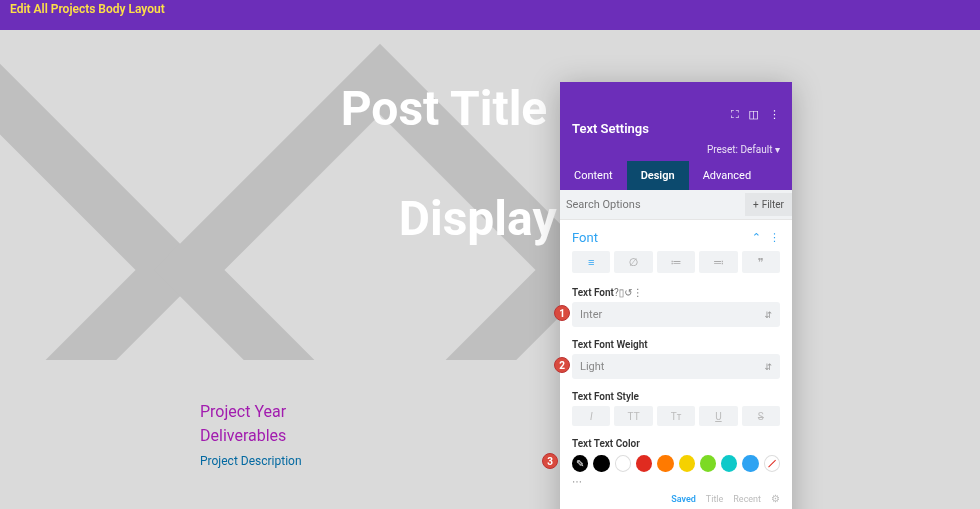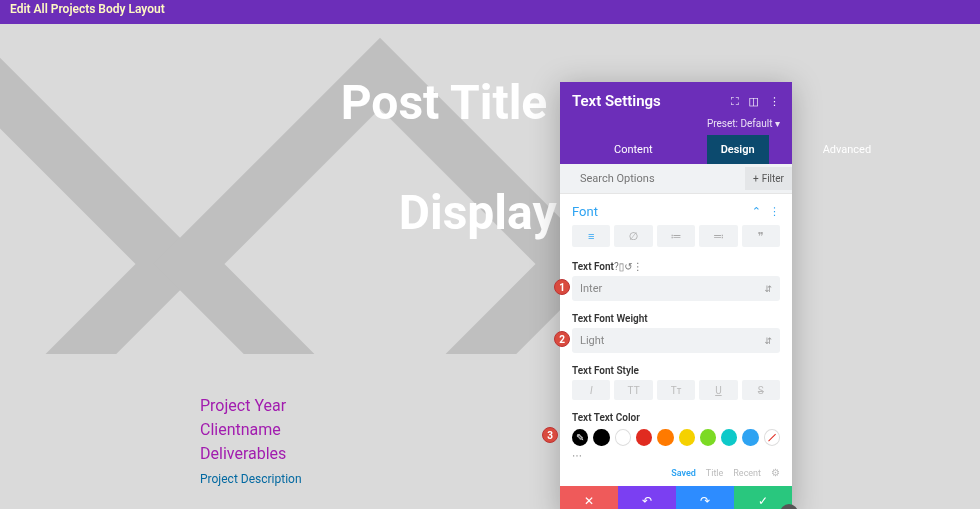--- a/index.html
+++ b/index.html
@@ -1,44 +1,44 @@
 <!DOCTYPE html>
 <html><head>
 <meta charset="utf-8">
 <style>
 * { margin: 0; padding: 0; box-sizing: border-box; font-family: -apple-system, BlinkMacSystemFont, "Segoe UI", Roboto, sans-serif; }
 body { width: 980px; height: 509px; overflow: hidden; background: #dadada; position: relative; }
 
-.top-bar { background: #6c2eb9; color: #fef9c3; padding: 2px 10px; font-size: 12px; font-weight: 600; height: 24px; }
+.top-bar { background: #6c2eb9; color: #fde047; padding: 2px 10px; font-size: 12px; font-weight: 600; height: 30px; }
 
 .hero { position: relative; height: 330px; background: #dadada; overflow: hidden; }
 .chevron { position: absolute; width: 320px; height: 320px; border: 50px solid #bfbfbf; transform: rotate(45deg); }
 .chev1 { left: -180px; top: 80px; }
 .chev2 { left: 220px; top: 80px; }
 .title { position: absolute; top: 50px; left: 0; right: 0; text-align: center; color: #fff; font-size: 48px; font-weight: 700; }
 .title2 { position: absolute; top: 160px; left: 0; right: 0; text-align: center; color: #fff; font-size: 48px; font-weight: 700; }
 
 .content { padding: 40px 0 0 200px; color: #666; }
 .content .line1, .content .line2, .content .line3 { font-size: 16px; line-height: 1.5; color: #a21caf; }
 .content .desc { font-size: 12px; margin-top: 6px; color: #0369a1; }
 
 .panel { position: absolute; top: 82px; left: 560px; width: 232px; background: #fff; box-shadow: 0 4px 30px rgba(0,0,0,.25); border-radius: 2px; }
 
 .panel-head { background: #6c2eb9; color: #fff; padding: 10px 12px 6px; }
 .panel-head .row1 { display: flex; justify-content: space-between; align-items: center; }
-.panel-head .ttl { font-size: 15px; font-weight: 600; }
+.panel-head .ttl { font-size: 13px; font-weight: 600; margin-top: 29px; }
 .panel-head .icons { display: flex; gap: 10px; font-size: 11px; }
 .panel-head .preset { font-size: 10px; opacity: .85; margin-top: 8px; text-align: right; }
 
 .tabs { background: #6c2eb9; display: flex; font-size: 11px; color: #fff; }
-.tabs .tab { padding: 8px 14px; cursor: pointer; margin-left: 40px; }
+.tabs .tab { padding: 8px 14px; cursor: pointer; }
 .tabs .tab.active { background: #0c4a6e; font-weight: 600; }
 
 .search-row { display: flex; align-items: center; background: #f0f2f4; border-bottom: 1px solid #e5e5e5; }
-.search-row input { border: none; background: transparent; padding: 8px 20px; font-size: 11px; flex: 1; outline: none; color: #888; }
+.search-row input { border: none; background: transparent; padding: 8px 6px; font-size: 11px; flex: 1; outline: none; color: #888; }
 .search-row .filter { background: #e4e6e8; padding: 6px 8px; font-size: 10px; color: #555; display: flex; align-items: center; gap: 3px; }
 
 .section-head { display: flex; justify-content: space-between; align-items: center; padding: 10px 12px 6px; }
 .section-head .name { color: #2ea3f2; font-size: 13px; }
 .section-head .right { display: flex; gap: 8px; align-items: center; color: #2ea3f2; font-size: 11px; }
 
 .align-row { display: flex; gap: 4px; padding: 0 12px 8px; }
 .align-row .btn { flex: 1; height: 22px; background: #f0f2f4; display: flex; align-items: center; justify-content: center; font-size: 11px; color: #aaa; border-radius: 2px; }
 .align-row .btn.active { color: #2ea3f2; }
 
@@ -94,21 +94,20 @@
 
 <div class="hero">
   <div class="chevron chev1"></div>
   <div class="chevron chev2"></div>
   <div class="title">Post Title Will</div>
   <div class="title2">Display l</div>
 </div>
 
 <div class="content">
   <div class="line1">Project Year</div>
-  <div class="line2">Clientname</div>
   <div class="line3">Deliverables</div>
   <div class="desc">Project Description</div>
 </div>
 
 <div class="panel">
   <div class="panel-head">
     <div class="row1">
       <span class="ttl">Text Settings</span>
       <div class="icons">
         <span class="icn">⛶</span>

